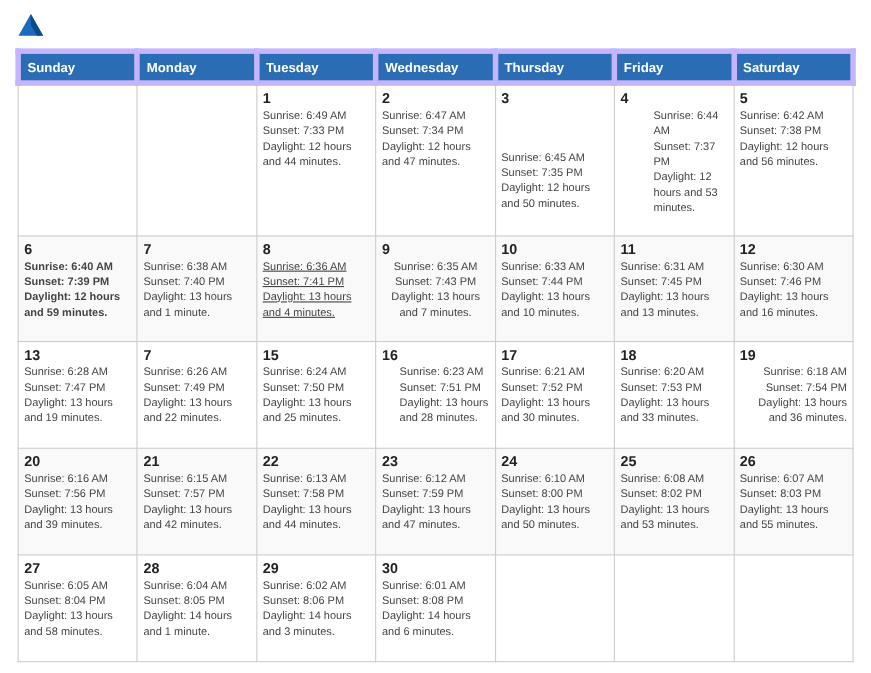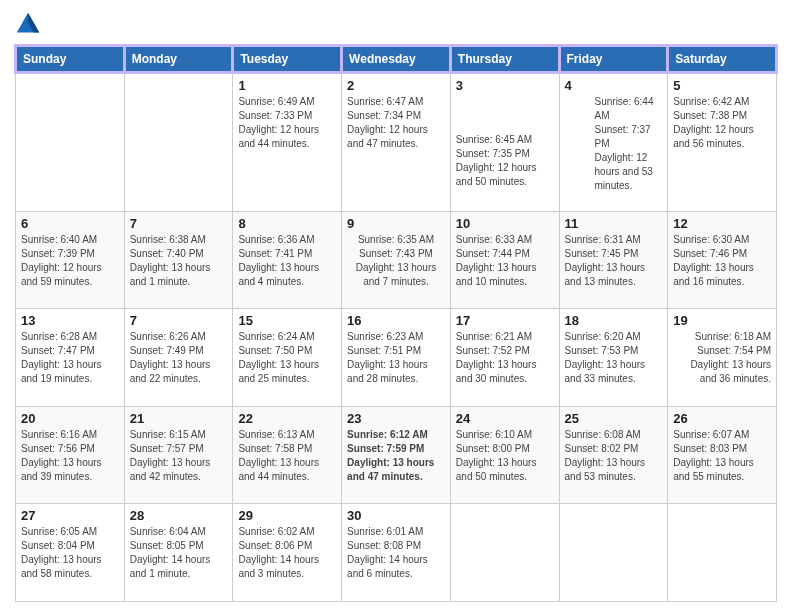--- a/index.html
+++ b/index.html
@@ -58,21 +58,21 @@
       width: 100%;
       table-layout: fixed;
     }
     .calendar thead th {
       background: #2a6db5;
       color: #fff;
       font-size: 12px;
       font-weight: bold;
       text-align: left;
       padding: 5px 6px;
-      border: 3px solid #c4b5fd;
+      border: 5px solid #c4b5fd;
     }
     .calendar tbody td {
       vertical-align: top;
       border: 1px solid #ccc;
       padding: 4px 5px;
       font-size: 9.5px;
       color: #333;
       height: 88px;
       background: #fff;
     }
@@ -158,33 +158,33 @@
           <td>
             <span class="day-number">5</span>
             <div class="day-info" style="white-space: pre-line;">Sunrise: 6:42 AM
 Sunset: 7:38 PM
 Daylight: 12 hours and 56 minutes.</div>
           </td>
         </tr>
         <tr>
           <td>
             <span class="day-number">6</span>
-            <div class="day-info" style="white-space: pre-line;">Sunrise: 6:40 AM
+            <div class="day-info" style="white-space: pre-line; font-weight: bold;">Sunrise: 6:40 AM
 Sunset: 7:39 PM
 Daylight: 12 hours and 59 minutes.</div>
           </td>
           <td>
             <span class="day-number">7</span>
             <div class="day-info" style="white-space: pre-line;">Sunrise: 6:38 AM
 Sunset: 7:40 PM
 Daylight: 13 hours and 1 minute.</div>
           </td>
           <td>
             <span class="day-number">8</span>
-            <div class="day-info" style="white-space: pre-line;">Sunrise: 6:36 AM
+            <div class="day-info" style="white-space: pre-line; text-decoration: underline;">Sunrise: 6:36 AM
 Sunset: 7:41 PM
 Daylight: 13 hours and 4 minutes.</div>
           </td>
           <td>
             <span class="day-number">9</span>
             <div class="day-info" style="white-space: pre-line; text-align: center;">Sunrise: 6:35 AM
 Sunset: 7:43 PM
 Daylight: 13 hours and 7 minutes.</div>
           </td>
           <td>
@@ -220,21 +220,21 @@
 Daylight: 13 hours and 22 minutes.</div>
           </td>
           <td>
             <span class="day-number">15</span>
             <div class="day-info" style="white-space: pre-line;">Sunrise: 6:24 AM
 Sunset: 7:50 PM
 Daylight: 13 hours and 25 minutes.</div>
           </td>
           <td>
             <span class="day-number">16</span>
-            <div class="day-info" style="white-space: pre-line;">Sunrise: 6:23 AM
+            <div class="day-info" style="white-space: pre-line; margin-left: 16px;">Sunrise: 6:23 AM
 Sunset: 7:51 PM
 Daylight: 13 hours and 28 minutes.</div>
           </td>
           <td>
             <span class="day-number">17</span>
             <div class="day-info" style="white-space: pre-line;">Sunrise: 6:21 AM
 Sunset: 7:52 PM
 Daylight: 13 hours and 30 minutes.</div>
           </td>
           <td>
@@ -264,21 +264,21 @@
 Daylight: 13 hours and 42 minutes.</div>
           </td>
           <td>
             <span class="day-number">22</span>
             <div class="day-info" style="white-space: pre-line;">Sunrise: 6:13 AM
 Sunset: 7:58 PM
 Daylight: 13 hours and 44 minutes.</div>
           </td>
           <td>
             <span class="day-number">23</span>
-            <div class="day-info" style="white-space: pre-line; font-weight: bold;">Sunrise: 6:12 AM
+            <div class="day-info" style="white-space: pre-line;">Sunrise: 6:12 AM
 Sunset: 7:59 PM
 Daylight: 13 hours and 47 minutes.</div>
           </td>
           <td>
             <span class="day-number">24</span>
             <div class="day-info" style="white-space: pre-line;">Sunrise: 6:10 AM
 Sunset: 8:00 PM
 Daylight: 13 hours and 50 minutes.</div>
           </td>
           <td>

